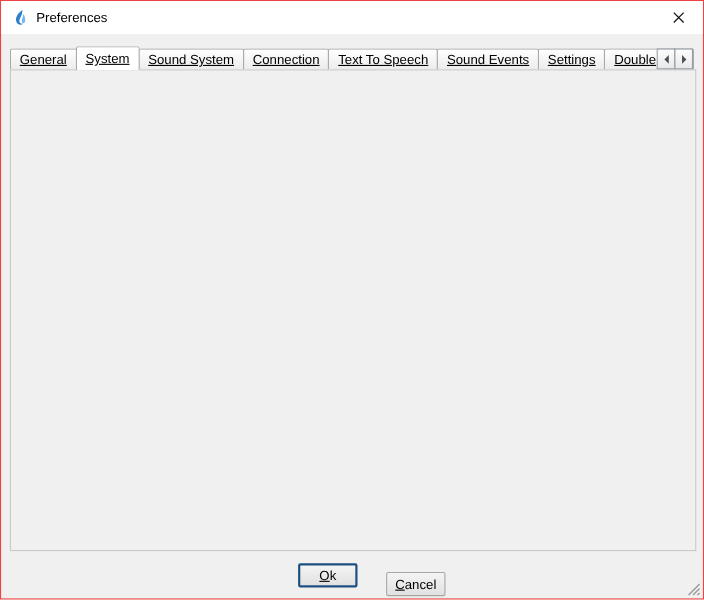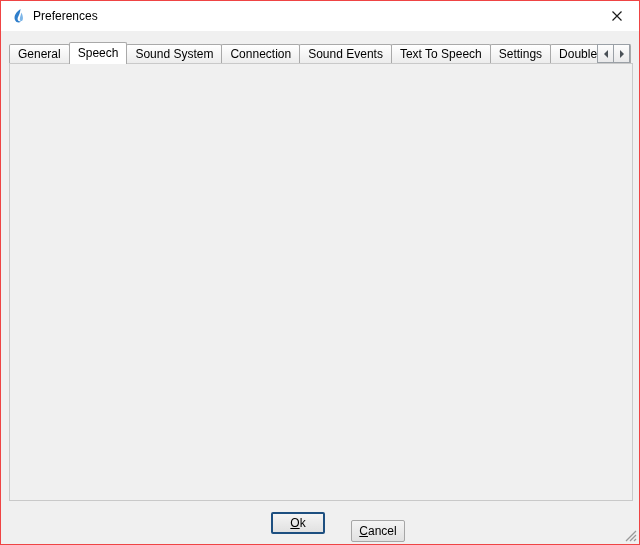--- a/index.html
+++ b/index.html
@@ -8,21 +8,21 @@
   .window{position:absolute;left:0;top:0;width:640px;height:545px;background:#f0f0f0;border:1px solid #ef4444;overflow:hidden;}
 
   
   .titlebar{position:absolute;left:0;top:0;right:0;height:30px;background:#ffffff;display:flex;align-items:center;}
   .title-icon{width:16px;height:16px;margin-left:9px;flex:0 0 16px;}
   .title-text{margin-left:7px;font-size:12px;color:#000;}
   .close-btn{position:absolute;right:0;top:0;width:45px;height:29px;display:flex;align-items:center;justify-content:center;cursor:default;}
 
   
   .tabstrip{position:absolute;left:8px;right:8px;top:41px;height:22px;display:flex;align-items:flex-end;overflow:hidden;z-index:2;}
-  .tab{height:19px;line-height:18px;padding:0 8px;background:linear-gradient(#ffffff,#ececec);border:1px solid #a9a9a9;border-bottom:none;border-radius:2px 2px 0 0;margin-bottom:1px;margin-left:-1px;white-space:nowrap;}
+  .tab{height:19px;line-height:18px;padding:0 8px;background:linear-gradient(#ffffff,#ececec);border:1px solid #a9a9a9;border-bottom:none;border-radius:2px 2px 0 0;margin-bottom:1px;margin-left:-1px;white-space:nowrap;text-decoration:underline;}
   .tab:first-child{margin-left:0;}
   .tab.active{height:22px;line-height:21px;background:#ffffff;margin-bottom:0;z-index:3;position:relative;}
   .tab-video{flex:1 0 auto;}
   .tab-spin{position:absolute;right:9px;top:43px;height:19px;display:flex;z-index:4;}
   .spin-btn{width:17px;height:19px;background:linear-gradient(#fdfdfd,#e9e9ea);border:1px solid #9aa0a6;display:flex;align-items:center;justify-content:center;margin-left:-1px;}
   .arr-left{width:0;height:0;border-top:4px solid transparent;border-bottom:4px solid transparent;border-right:4px solid #4a5157;}
   .arr-right{width:0;height:0;border-top:4px solid transparent;border-bottom:4px solid transparent;border-left:4px solid #4a5157;}
 
   
   .tabpage{position:absolute;left:8px;top:62px;width:624px;height:438px;background:#f0f0f0;border:1px solid #c9c9c9;z-index:1;}
@@ -83,25 +83,25 @@
     <span class="title-text">Preferences</span>
     <div class="close-btn">
       <svg width="10" height="10" viewBox="0 0 10 10">
         <path d="M0.5 0.5 L9.5 9.5 M9.5 0.5 L0.5 9.5" stroke="#1a1a1a" stroke-width="1.2"></path>
       </svg>
     </div>
   </div>
 
   <div class="tabstrip">
     <div class="tab">General</div>
-    <div class="tab active">Speech</div>
+    <div class="tab active">System</div>
     <div class="tab">Sound System</div>
     <div class="tab">Connection</div>
+    <div class="tab">Text To Speech</div>
     <div class="tab">Sound Events</div>
-    <div class="tab">Text To Speech</div>
     <div class="tab">Settings</div>
     <div class="tab tab-video">Double</div>
   </div>
   <div class="tab-spin">
     <div class="spin-btn">
         <span class="arr-left"></span>
       </div>
     <div class="spin-btn">
         <span class="arr-right"></span>
       </div>

